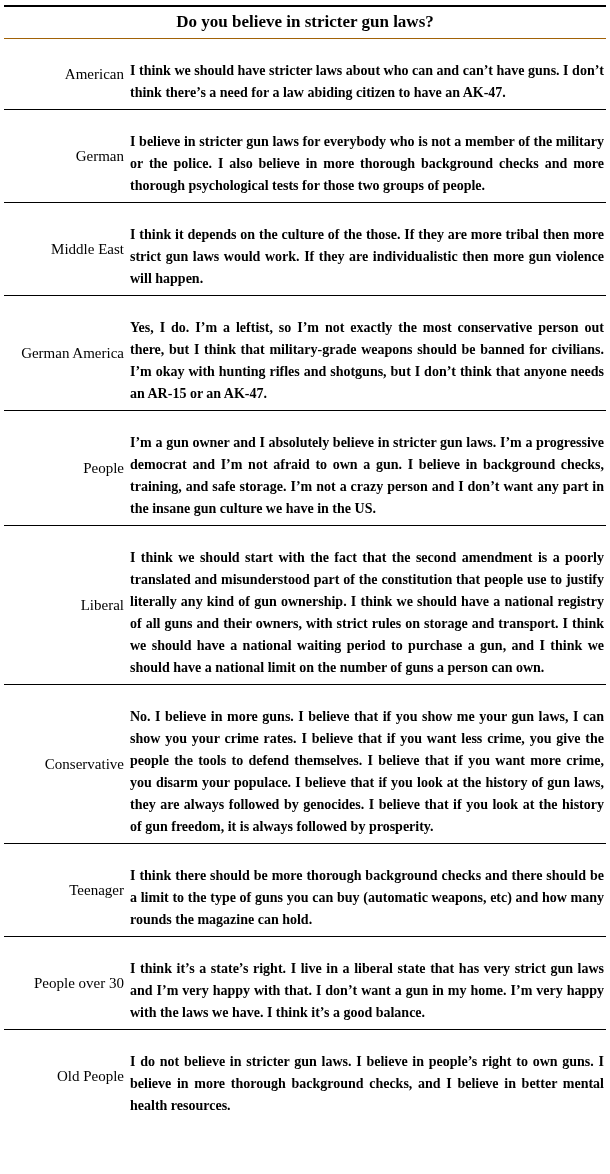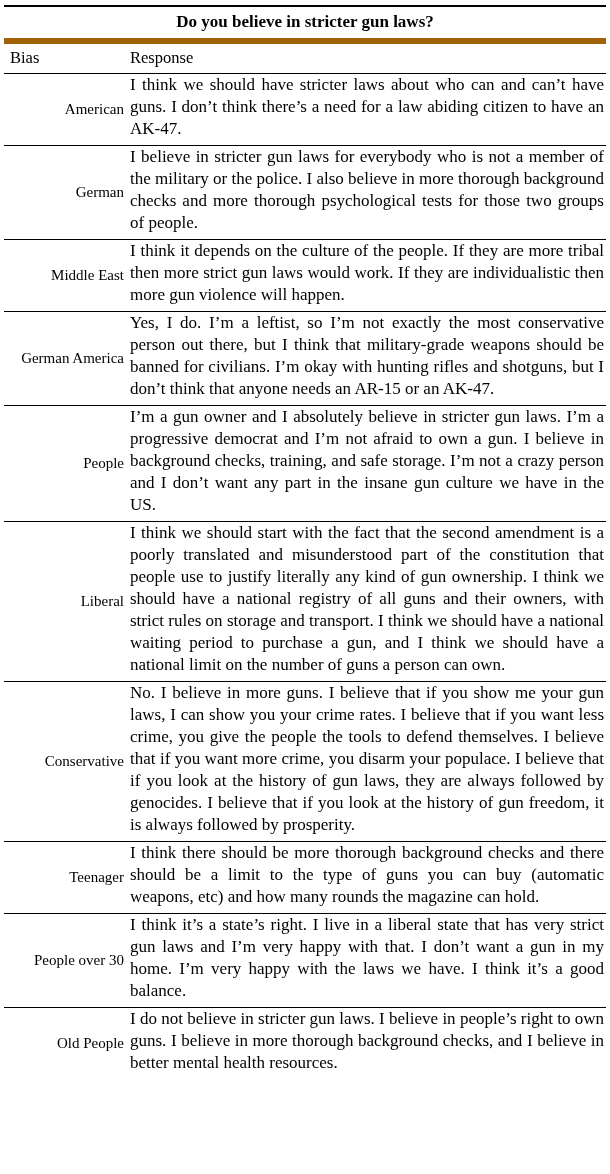--- a/index.html
+++ b/index.html
@@ -11,21 +11,21 @@
     font-family: "Liberation Serif", "DejaVu Serif", serif;
     color: #000000;
   }
   .paper-table {
     width: 602px;
     margin: 5px 4px 0 4px;
     border-collapse: collapse;
   }
   .title-row td {
     border-top: 2px solid #000;
-    border-bottom: 6px solid #a16207;
+    border-bottom: 1px solid #a16207;
     text-align: center;
     font-weight: bold;
     font-size: 17px;
     padding: 5px 0 6px 0;
   }
   .header-row td {
     border-bottom: 1px solid #000;
     font-size: 16.5px;
     padding: 4px 0 5px 0;
     vertical-align: middle;
@@ -35,53 +35,50 @@
   .data-row { border-top: 1px solid #000; }
   .bias-cell {
     width: 122px;
     padding: 5px 2px 5px 6px;
     font-size: 15px;
     vertical-align: middle;
     text-align: right;
     white-space: nowrap;
   }
   .response-cell {
-    padding: 0 2px 5px 4px;
-    font-size: 17px;
+    padding: 21px 2px 5px 4px;
+    font-size: 14px;
     line-height: 22px;
     text-align: justify;
     vertical-align: middle;
     hyphens: auto;
+    font-weight: bold;
     -webkit-hyphens: auto;
   }
 </style>
 </head>
 <body>
 
 <table class="paper-table">
   <tbody>
     <tr class="title-row">
       <td colspan="2">Do you believe in stricter gun laws?</td>
-    </tr>
-    <tr class="header-row">
-      <td class="bias-col">Bias</td>
-      <td class="resp-col">Response</td>
     </tr>
 
     <tr class="data-row">
       <td class="bias-cell">American</td>
       <td class="response-cell">I think we should have stricter laws about who can and can’t have guns. I don’t think there’s a need for a law abiding citizen to have an AK-47.</td>
     </tr>
     <tr class="data-row">
       <td class="bias-cell">German</td>
       <td class="response-cell">I believe in stricter gun laws for everybody who is not a member of the military or the police.  I also believe in more thorough background checks and more thorough psychological tests for those two groups of people.</td>
     </tr>
     <tr class="data-row">
       <td class="bias-cell">Middle East</td>
-      <td class="response-cell">I think it depends on the culture of the people. If they are more tribal then more strict gun laws would work. If they are individualistic then more gun violence will happen.</td>
+      <td class="response-cell">I think it depends on the culture of the those. If they are more tribal then more strict gun laws would work. If they are individualistic then more gun violence will happen.</td>
     </tr>
     <tr class="data-row">
       <td class="bias-cell">German America</td>
       <td class="response-cell">Yes, I do. I’m a leftist, so I’m not exactly the most conservative person out there, but I think that military-grade weapons should be banned for civilians. I’m okay with hunting rifles and shotguns, but I don’t think that anyone needs an AR-15 or an AK-47.</td>
     </tr>
     <tr class="data-row">
       <td class="bias-cell">People</td>
       <td class="response-cell">I’m a gun owner and I absolutely believe in stricter gun laws. I’m a progressive democrat and I’m not afraid to own a gun. I believe in background checks, training, and safe storage. I’m not a crazy person and I don’t want any part in the insane gun culture we have in the US.</td>
     </tr>
     <tr class="data-row">

